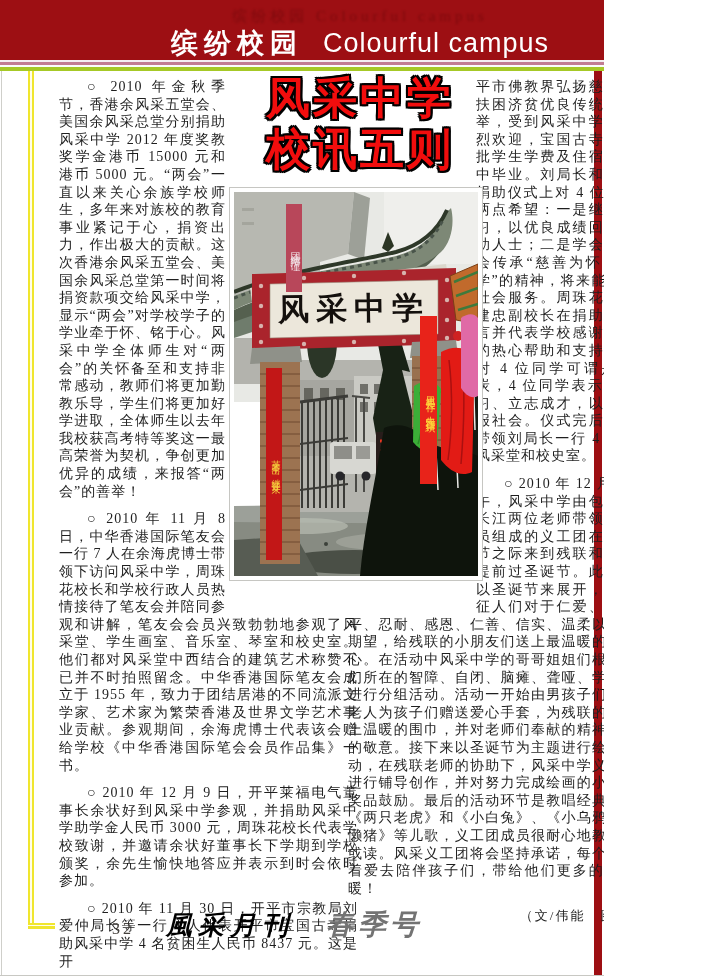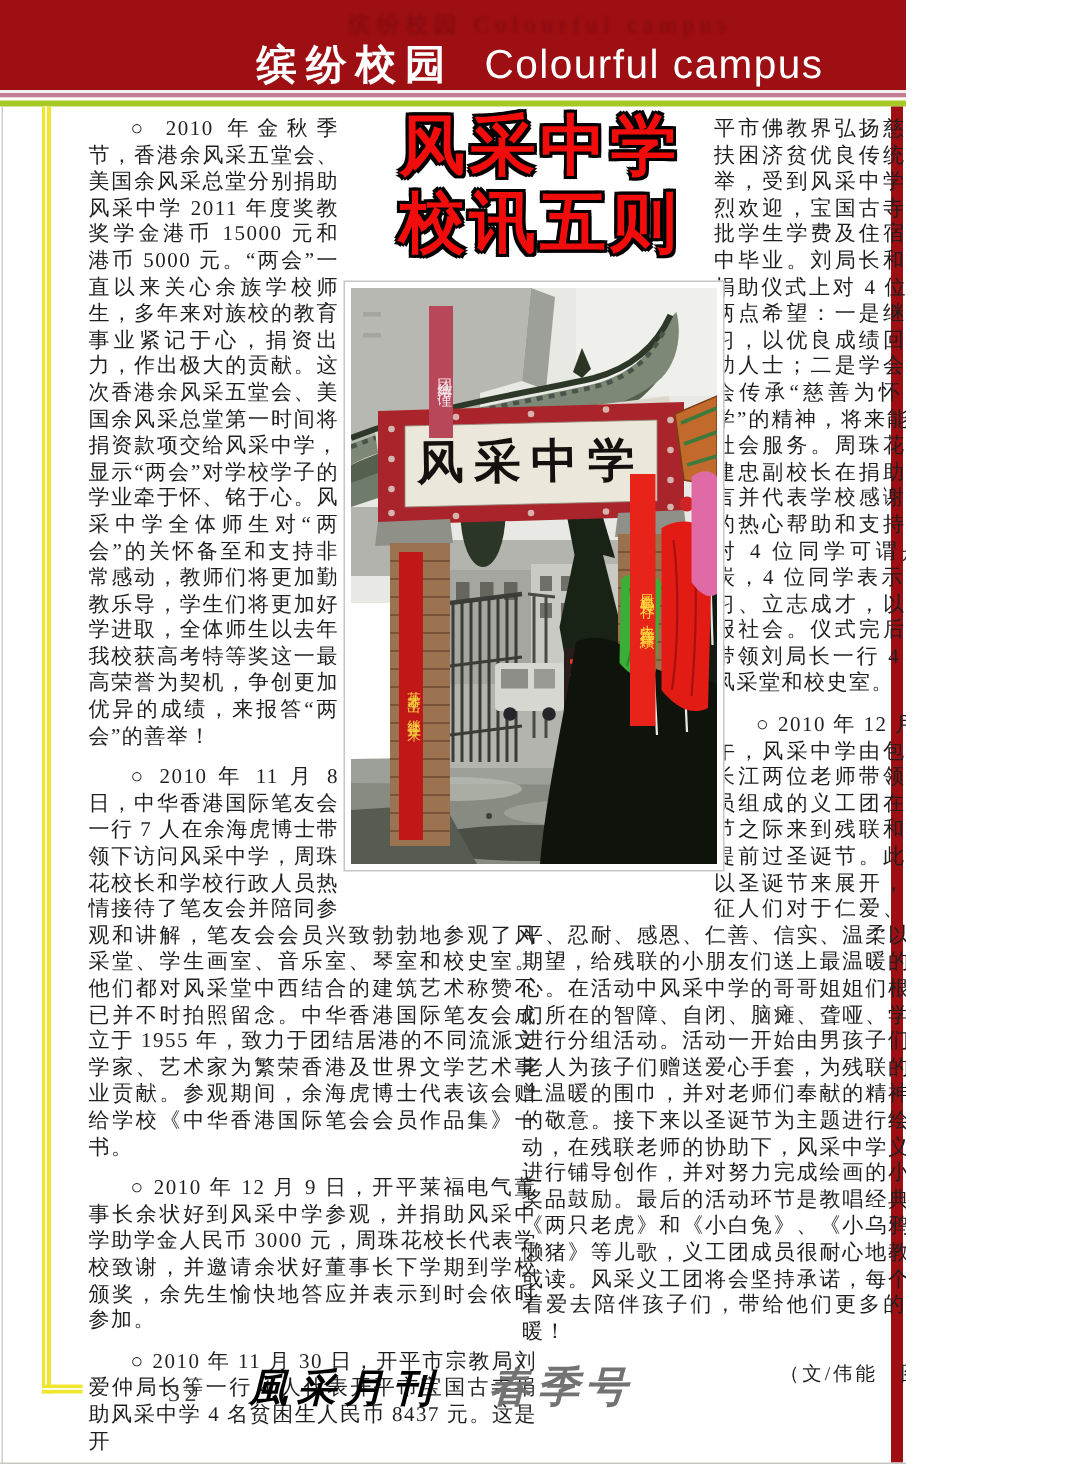--- a/index.html
+++ b/index.html
@@ -130,21 +130,21 @@
   <div class="yellow-v"></div>
   <div class="yellow-h"></div>
 
   <h1 class="article-title">
     <span>风采中学</span>
     <span>校讯五则</span>
   </h1>
 
   <div class="col col-left">
     <div class="spacer-r"></div>
-    <p>○ 2010 年金秋季节，香港余风采五堂会、美国余风采总堂分别捐助风采中学 2011 年度奖教奖学金港币 15000 元和港币 5000 元。“两会”一直以来关心余族学校师生，多年来对族校的教育事业紧记于心，捐资出力，作出极大的贡献。这次香港余风采五堂会、美国余风采总堂第一时间将捐资款项交给风采中学，显示“两会”对学校学子的学业牵于怀、铭于心。风采中学全体师生对“两会”的关怀备至和支持非常感动，教师们将更加勤教乐导，学生们将更加好学进取，全体师生以去年我校获高考特等奖这一最高荣誉为契机，争创更加优异的成绩，来报答“两会”的善举！</p>
+    <p>○ 2010 年金秋季节，香港余风采五堂会、美国余风采总堂分别捐助风采中学 2012 年度奖教奖学金港币 15000 元和港币 5000 元。“两会”一直以来关心余族学校师生，多年来对族校的教育事业紧记于心，捐资出力，作出极大的贡献。这次香港余风采五堂会、美国余风采总堂第一时间将捐资款项交给风采中学，显示“两会”对学校学子的学业牵于怀、铭于心。风采中学全体师生对“两会”的关怀备至和支持非常感动，教师们将更加勤教乐导，学生们将更加好学进取，全体师生以去年我校获高考特等奖这一最高荣誉为契机，争创更加优异的成绩，来报答“两会”的善举！</p>
     <p>○ 2010 年 11 月 8 日，中华香港国际笔友会一行 7 人在余海虎博士带领下访问风采中学，周珠花校长和学校行政人员热情接待了笔友会并陪同参观和讲解，笔友会会员兴致勃勃地参观了风采堂、学生画室、音乐室、琴室和校史室。他们都对风采堂中西结合的建筑艺术称赞不已并不时拍照留念。中华香港国际笔友会成立于 1955 年，致力于团结居港的不同流派文学家、艺术家为繁荣香港及世界文学艺术事业贡献。参观期间，余海虎博士代表该会赠给学校《中华香港国际笔会会员作品集》一书。</p>
     <p>○ 2010 年 12 月 9 日，开平莱福电气董事长余状好到风采中学参观，并捐助风采中学助学金人民币 3000 元，周珠花校长代表学校致谢，并邀请余状好董事长下学期到学校颁奖，余先生愉快地答应并表示到时会依时参加。</p>
     <p>○ 2010 年 11 月 30 日，开平市宗教局刘爱仲局长等一行 4 人代表开平市宝国古寺捐助风采中学 4 名贫困生人民币 8437 元。这是开</p>
   </div>
 
   <div class="col col-right">
     <div class="spacer-l"></div>
     <p class="cont">平市佛教界弘扬慈善为怀，扶困济贫优良传统的又一善举，受到风采中学师生的热烈欢迎，宝国古寺将资助这批学生学费及住宿费直到高中毕业。刘局长和潘局长在捐助仪式上对 4 位同学提出两点希望：一是继续努力学习，以优良成绩回报热心资助人士；二是学会感恩，学会传承“慈善为怀，扶困助学”的精神，将来能更好地为社会服务。周珠花校长和张建忠副校长在捐助仪式上发言并代表学校感谢两位局长的热心帮助和支持，助学金对 4 位同学可谓是雪中送炭，4 位同学表示要勤奋学习、立志成才，以便将来回报社会。仪式完后，周校长带领刘局长一行 4 人参观了风采堂和校史室。</p>
     <p>○ 2010 年 12 月 23 日下午，风采中学由包尚明，朱长江两位老师带领共青团成员组成的义工团在临近圣诞节之际来到残联和小朋友们提前过圣诞节。此次活动是以圣诞节来展开，圣诞节象征人们对于仁爱、喜乐、和平、忍耐、感恩、仁善、信实、温柔以及节制的期望，给残联的小朋友们送上最温暖的关怀与爱心。在活动中风采中学的哥哥姐姐们根据小朋友们所在的智障、自闭、脑瘫、聋哑、学前等班级进行分组活动。活动一开始由男孩子们扮成圣诞老人为孩子们赠送爱心手套，为残联的老师们献上温暖的围巾，并对老师们奉献的精神致以崇高的敬意。接下来以圣诞节为主题进行绘画创作活动，在残联老师的协助下，风采中学义工团成员进行铺导创作，并对努力完成绘画的小朋友给予奖品鼓励。最后的活动环节是教唱经典幼儿歌曲《两只老虎》和《小白兔》、《小乌鸦》、《小懒猪》等儿歌，义工团成员很耐心地教小朋友唱或读。风采义工团将会坚持承诺，每个月都会带着爱去陪伴孩子们，带给他们更多的欢乐和温暖！</p>
     <p class="byline">（文/伟能　图/育新）</p>

